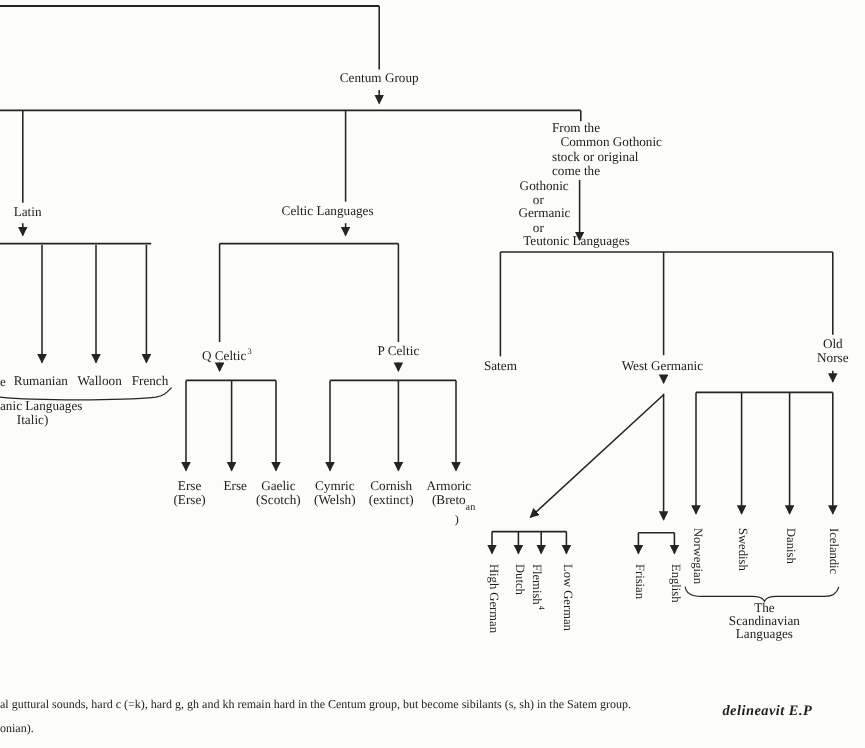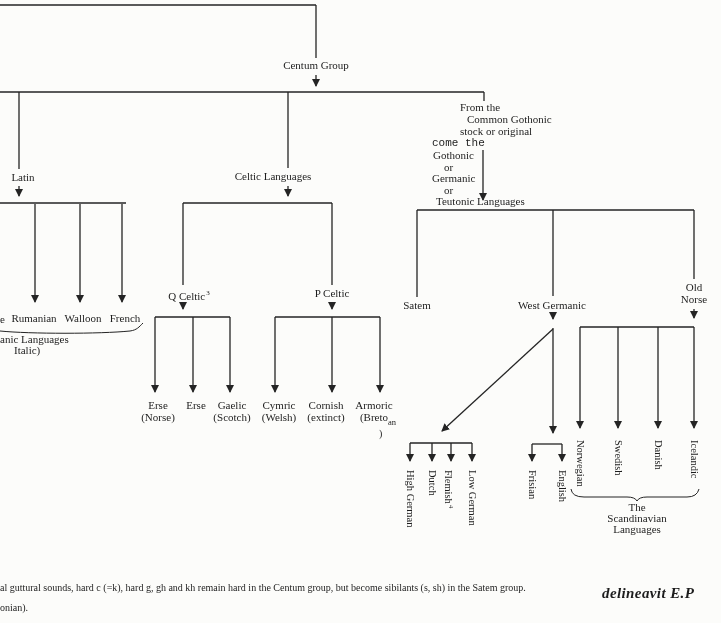--- a/index.html
+++ b/index.html
@@ -6,21 +6,21 @@
   #page{position:relative;width:721px;height:623px;background:#fcfcfa;overflow:hidden;
         font-family:"Liberation Serif",serif;color:#1d1d1d;}
   svg{position:absolute;left:0;top:0;}
   .lbl{position:absolute;font-size:11px;line-height:11.5px;white-space:nowrap;}
   .ctr{transform:translateX(-50%);text-align:center;}
   .sub{font-size:11px;}
   .vlabel{position:absolute;font-size:10.5px;line-height:12px;white-space:nowrap;
           transform:rotate(90deg);transform-origin:0 0;}
   sup{font-size:7px;margin-left:1px;}
   .fnote{position:absolute;font-size:10px;line-height:10px;white-space:nowrap;color:#242424;}
-  .sig{position:absolute;font-size:15px;font-style:italic;font-weight:bold;letter-spacing:0.4px;}
+  .sig{position:absolute;font-size:12px;font-style:italic;font-weight:bold;letter-spacing:0.4px;}
   .small-ov{position:absolute;font-size:8.5px;}
 </style>
 </head>
 <body>
 
 <div id="page">
 
   <svg width="721" height="623" viewBox="0 0 721 623">
     <defs>
       <marker id="ah" markerUnits="userSpaceOnUse" markerWidth="10" markerHeight="10" refX="7" refY="4" orient="auto">
@@ -103,21 +103,21 @@
 
   <div class="lbl ctr" style="left:273px;top:171px;">Celtic Languages</div>
 
   <div class="lbl ctr" style="left:189px;top:288px;">
     <span>Q Celtic</span><sup>3</sup>
   </div>
   <div class="lbl ctr" style="left:332px;top:288px;">P Celtic</div>
 
   <div class="lbl ctr" style="left:158px;top:400px;">
     <div>Erse</div>
-    <div class="sub">(Norse)</div>
+    <div class="sub">(Erse)</div>
   </div>
   <div class="lbl ctr" style="left:196px;top:400px;">Erse</div>
   <div class="lbl ctr" style="left:232px;top:400px;">
     <div>Gaelic</div>
     <div class="sub">(Scotch)</div>
   </div>
 
   <div class="lbl ctr" style="left:279px;top:400px;">
     <div>Cymric</div>
     <div class="sub">(Welsh)</div>
@@ -129,21 +129,21 @@
   <div class="lbl ctr" style="left:374px;top:400px;">
     <div>Armoric</div>
     <div class="sub">(Breto</div>
   </div>
   <div class="small-ov" style="left:388px;top:417px;">an</div>
   <div class="small-ov" style="left:379px;top:428px;font-size:10px;">)</div>
 
   <div class="lbl" style="left:460px;top:102px;">From the</div>
   <div class="lbl" style="left:467px;top:114px;">Common Gothonic</div>
   <div class="lbl" style="left:460px;top:126px;">stock or original</div>
-  <div class="lbl" style="left:432px;top:138px;font-family:Liberation Mono, monospace;">come the</div>
+  <div class="lbl" style="left:460px;top:138px;">come the</div>
   <div class="lbl" style="left:433px;top:150px;">Gothonic</div>
   <div class="lbl" style="left:444px;top:162px;">or</div>
   <div class="lbl" style="left:432px;top:173px;">Germanic</div>
   <div class="lbl" style="left:444px;top:185px;">or</div>
   <div class="lbl" style="left:436px;top:196px;">Teutonic Languages</div>
 
   <div class="lbl ctr" style="left:417px;top:300px;">Satem</div>
   <div class="lbl ctr" style="left:552px;top:300px;">West Germanic</div>
   <div class="lbl ctr" style="left:694px;top:282px;">
     <div>Old</div>

